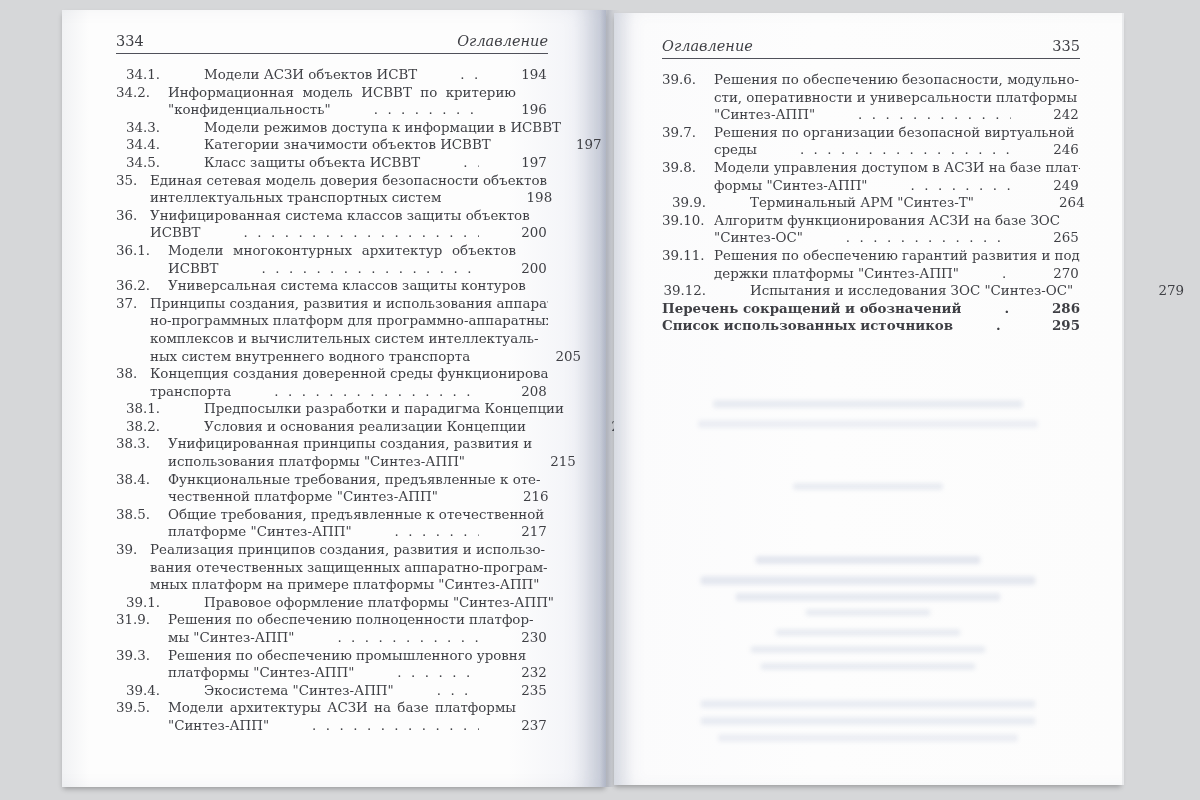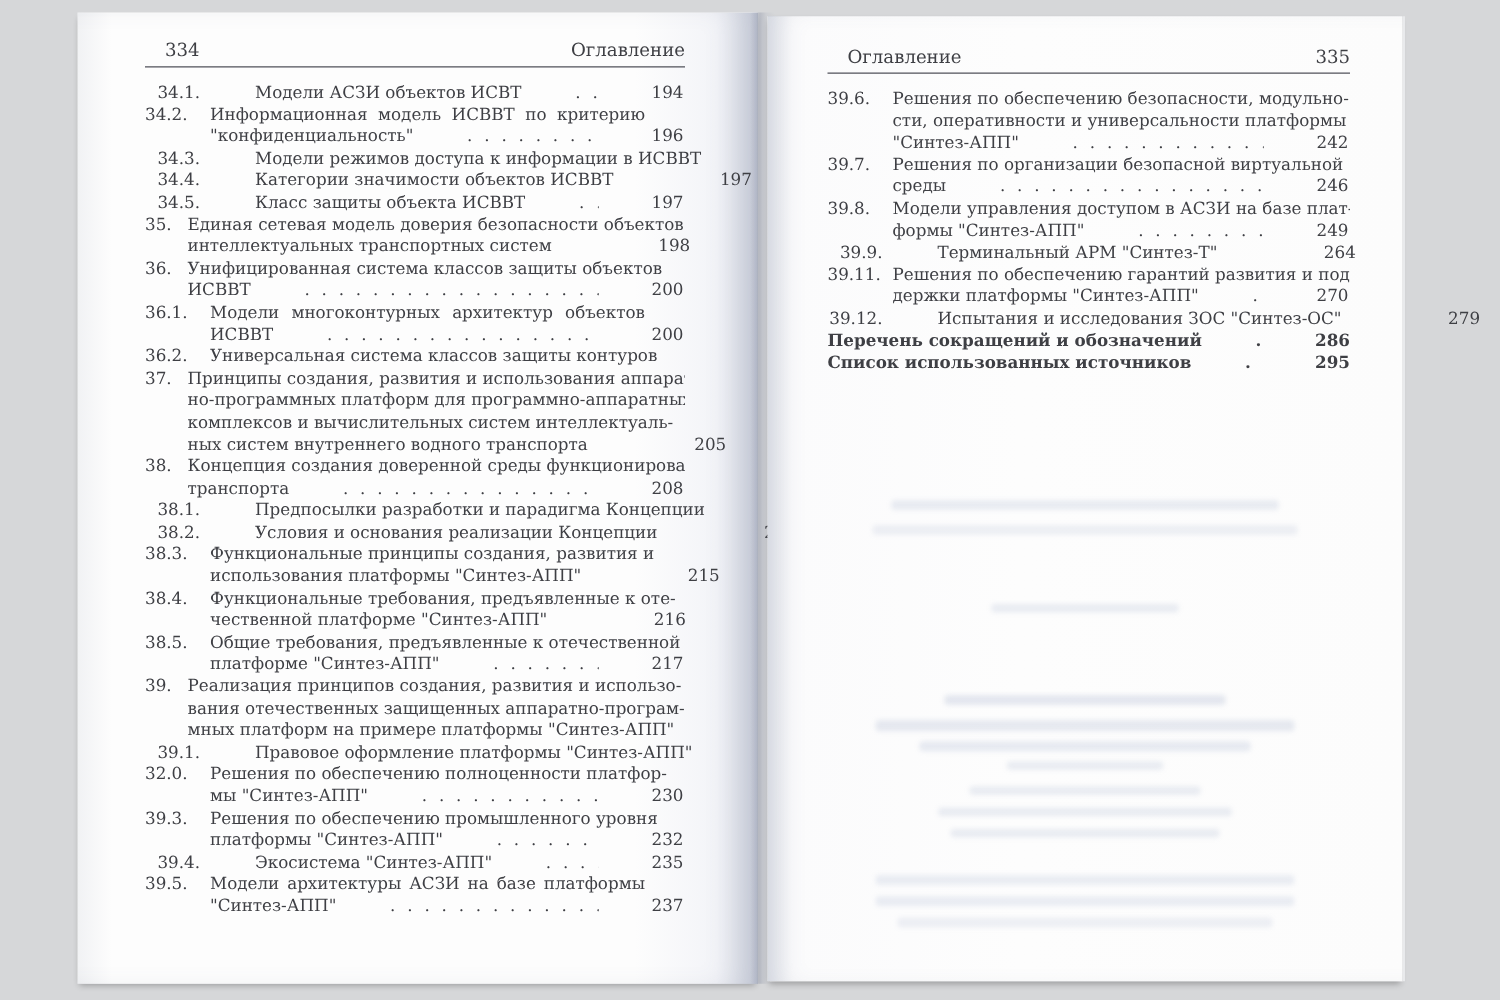--- a/index.html
+++ b/index.html
@@ -26,23 +26,23 @@
     background:linear-gradient(90deg,#eef0f4 0%,#fbfbfc 4%,#fdfdfd 40%,#fcfcfc 100%);
     box-shadow:inset 20px 0 22px -12px rgba(90,100,130,0.20), 2px 0 0 #e9eaec, 0 3px 5px -1px rgba(0,0,0,0.28);
     padding:24px 42px 0 48px;box-sizing:border-box;
   }
   .spine{
     position:absolute;left:600px;top:10px;width:20px;height:777px;
     background:linear-gradient(90deg,rgba(140,148,168,0) 0%,rgba(120,128,152,0.30) 40%,rgba(140,148,168,0.12) 65%,rgba(255,255,255,0) 100%);
   }
   .pghead{
     display:flex;justify-content:space-between;align-items:center;
-    font-size:14.5px;line-height:18px;margin-left:16px;
-  }
-  .rtitle{}
+    font-size:14.5px;line-height:18px;
+  }
+  .rtitle{font-style:italic;}
   .rule{border-bottom:1.5px solid #50515a;margin-top:3px;}
   .toc{margin-top:12px;font-size:13.4px;line-height:17.6px;}
   .entry{margin:0;}
   .entry.bold{font-weight:bold;}
   .line{position:relative;gap:36px;}
   .line:not(.last){
     text-align:justify;text-align-last:justify;
     padding-right:32px;overflow:hidden;white-space:nowrap;
   }
   .line.last{display:flex;align-items:baseline;padding-right:0;}
@@ -180,21 +180,21 @@
         </div>
         <div class="entry lvl1">
           <div class="line last">
             <span class="num">38.2.</span>
             <span class="txt">Условия и основания реализации Концепции</span>
             <span class="leader"></span>
             <span class="pg">214</span>
           </div>
         </div>
         <div class="entry lvl1">
-          <div class="line"><span class="num">38.3.</span><span class="txt">Функциональные принципы создания, развития и</span></div>
+          <div class="line"><span class="num">38.3.</span><span class="txt">Унифицированная принципы создания, развития и</span></div>
           <div class="line last cont">
             <span class="txt">использования платформы "Синтез-АПП"</span>
             <span class="leader"></span>
             <span class="pg">215</span>
           </div>
         </div>
         <div class="entry lvl1">
           <div class="line"><span class="num">38.4.</span><span class="txt">Функциональные требования, предъявленные к оте-</span></div>
           <div class="line last cont">
             <span class="txt">чественной платформе "Синтез-АПП"</span>
@@ -221,21 +221,21 @@
         </div>
         <div class="entry lvl1">
           <div class="line last">
             <span class="num">39.1.</span>
             <span class="txt">Правовое оформление платформы "Синтез-АПП"</span>
             <span class="leader none"></span>
             <span class="pg">219</span>
           </div>
         </div>
         <div class="entry lvl1">
-          <div class="line"><span class="num">32.0.</span><span class="txt">Решения по обеспечению полноценности платфор-</span></div>
+          <div class="line"><span class="num">31.9.</span><span class="txt">Решения по обеспечению полноценности платфор-</span></div>
           <div class="line last cont">
             <span class="txt">мы "Синтез-АПП"</span>
             <span class="leader"></span>
             <span class="pg">230</span>
           </div>
         </div>
         <div class="entry lvl1">
           <div class="line"><span class="num">39.3.</span><span class="txt">Решения по обеспечению промышленного уровня</span></div>
           <div class="line last cont">
             <span class="txt">платформы "Синтез-АПП"</span>
@@ -298,20 +298,28 @@
         </div>
         <div class="entry lvl1">
           <div class="line last">
             <span class="num">39.9.</span>
             <span class="txt">Терминальный АРМ "Синтез-Т"</span>
             <span class="leader"></span>
             <span class="pg">264</span>
           </div>
         </div>
         <div class="entry lvl1">
+          <div class="line"><span class="num">39.10.</span><span class="txt">Алгоритм функционирования АСЗИ на базе ЗОС</span></div>
+          <div class="line last cont">
+            <span class="txt">"Синтез-ОС"</span>
+            <span class="leader"></span>
+            <span class="pg">265</span>
+          </div>
+        </div>
+        <div class="entry lvl1">
           <div class="line"><span class="num">39.11.</span><span class="txt">Решения по обеспечению гарантий развития и под-</span></div>
           <div class="line last cont">
             <span class="txt">держки платформы "Синтез-АПП"</span>
             <span class="leader"></span>
             <span class="pg">270</span>
           </div>
         </div>
         <div class="entry lvl1">
           <div class="line last">
             <span class="num">39.12.</span>

